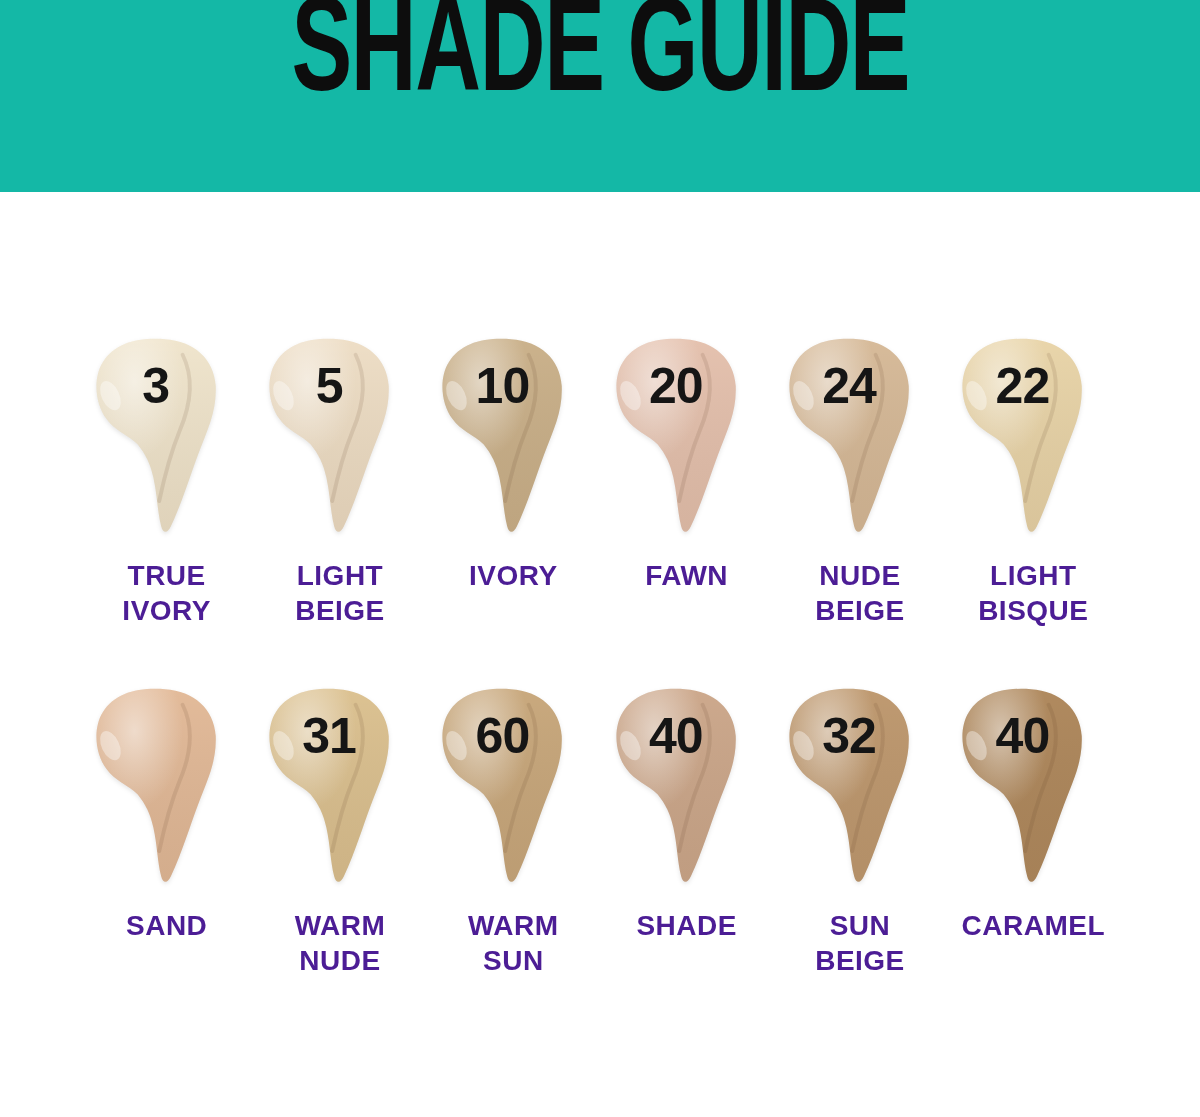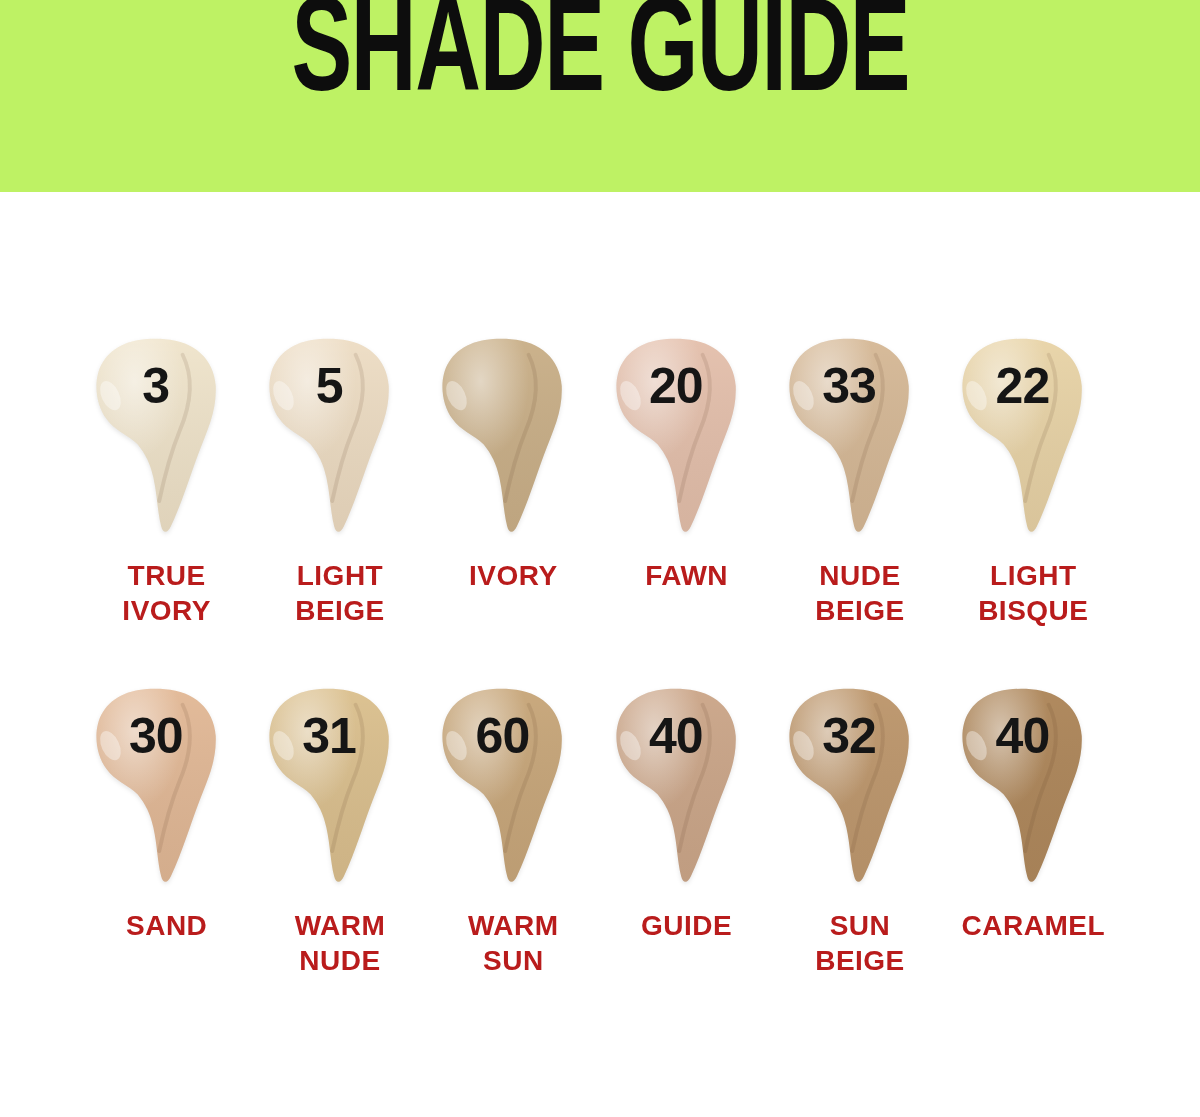--- a/index.html
+++ b/index.html
@@ -70,29 +70,29 @@
     font-weight: 700;
     color: #151515;
     letter-spacing: -1px;
   }
   .label {
     margin-top: 8px;
     font-size: 28px;
     font-weight: 700;
     line-height: 1.25;
     letter-spacing: 0.5px;
-    color: #b91c1c;
+    color: #4c1d95;
     text-align: center;
     white-space: pre-line;
   }
 </style>
 </head>
 <body style="background-color: rgb(255, 255, 255);">
 
-<header class="banner" style="background-color: #bef264;">
+<header class="banner" style="background-color: #14b8a6;">
   <h1 style="color: rgb(13, 13, 13);">SHADE GUIDE</h1>
 </header>
 
 <main class="grid" id="grid">
   <div class="cell">
     <div class="smear">
         <svg viewBox="0 0 160 220">
           <defs>
             <radialGradient id="hl0" cx="32%" cy="22%" r="58%">
               <stop offset="0%" stop-color="rgba(255,255,255,0.50)"></stop>
@@ -152,20 +152,21 @@
               <stop offset="0%" stop-color="rgba(0,0,0,0)"></stop>
               <stop offset="100%" stop-color="rgba(80,50,20,0.10)"></stop>
             </linearGradient>
           </defs>
           <path d="M78 4 C108 6 128 24 130 52 C131 78 122 96 112 122 C103 146 96 170 84 196 C81 203 76 204 74 196 C70 180 70 164 66 146 C63 132 58 122 50 112 C40 102 26 98 18 86 C6 70 4 44 14 28 C26 8 50 2 78 4 Z" fill="#cbb28c"></path>
           <path d="M78 4 C108 6 128 24 130 52 C131 78 122 96 112 122 C103 146 96 170 84 196 C81 203 76 204 74 196 C70 180 70 164 66 146 C63 132 58 122 50 112 C40 102 26 98 18 86 C6 70 4 44 14 28 C26 8 50 2 78 4 Z" fill="url(#sh2)"></path>
           <path d="M78 4 C108 6 128 24 130 52 C131 78 122 96 112 122 C103 146 96 170 84 196 C81 203 76 204 74 196 C70 180 70 164 66 146 C63 132 58 122 50 112 C40 102 26 98 18 86 C6 70 4 44 14 28 C26 8 50 2 78 4 Z" fill="url(#hl2)"></path>
           <path d="M96 20 C108 44 104 72 93 98 C84 120 78 142 72 170" fill="none" stroke="rgba(90,60,30,0.12)" stroke-width="4" stroke-linecap="round"></path>
           <ellipse cx="22" cy="62" rx="9" ry="16" fill="rgba(255,255,255,0.38)" transform="rotate(-25 22 62)"></ellipse>
         </svg>
+      <span class="num">10</span>
     </div>
     <div class="label">IVORY</div>
   </div>
 
   <div class="cell">
     <div class="smear">
         <svg viewBox="0 0 160 220">
           <defs>
             <radialGradient id="hl3" cx="32%" cy="22%" r="58%">
               <stop offset="0%" stop-color="rgba(255,255,255,0.50)"></stop>
@@ -199,21 +200,21 @@
               <stop offset="0%" stop-color="rgba(0,0,0,0)"></stop>
               <stop offset="100%" stop-color="rgba(80,50,20,0.10)"></stop>
             </linearGradient>
           </defs>
           <path d="M78 4 C108 6 128 24 130 52 C131 78 122 96 112 122 C103 146 96 170 84 196 C81 203 76 204 74 196 C70 180 70 164 66 146 C63 132 58 122 50 112 C40 102 26 98 18 86 C6 70 4 44 14 28 C26 8 50 2 78 4 Z" fill="#d7bb9a"></path>
           <path d="M78 4 C108 6 128 24 130 52 C131 78 122 96 112 122 C103 146 96 170 84 196 C81 203 76 204 74 196 C70 180 70 164 66 146 C63 132 58 122 50 112 C40 102 26 98 18 86 C6 70 4 44 14 28 C26 8 50 2 78 4 Z" fill="url(#sh4)"></path>
           <path d="M78 4 C108 6 128 24 130 52 C131 78 122 96 112 122 C103 146 96 170 84 196 C81 203 76 204 74 196 C70 180 70 164 66 146 C63 132 58 122 50 112 C40 102 26 98 18 86 C6 70 4 44 14 28 C26 8 50 2 78 4 Z" fill="url(#hl4)"></path>
           <path d="M96 20 C108 44 104 72 93 98 C84 120 78 142 72 170" fill="none" stroke="rgba(90,60,30,0.12)" stroke-width="4" stroke-linecap="round"></path>
           <ellipse cx="22" cy="62" rx="9" ry="16" fill="rgba(255,255,255,0.38)" transform="rotate(-25 22 62)"></ellipse>
         </svg>
-      <span class="num">33</span>
+      <span class="num">24</span>
     </div>
     <div class="label">NUDE
 BEIGE</div>
   </div>
 
   <div class="cell">
     <div class="smear">
         <svg viewBox="0 0 160 220">
           <defs>
             <radialGradient id="hl5" cx="32%" cy="22%" r="58%">
@@ -249,21 +250,20 @@
               <stop offset="0%" stop-color="rgba(0,0,0,0)"></stop>
               <stop offset="100%" stop-color="rgba(80,50,20,0.10)"></stop>
             </linearGradient>
           </defs>
           <path d="M78 4 C108 6 128 24 130 52 C131 78 122 96 112 122 C103 146 96 170 84 196 C81 203 76 204 74 196 C70 180 70 164 66 146 C63 132 58 122 50 112 C40 102 26 98 18 86 C6 70 4 44 14 28 C26 8 50 2 78 4 Z" fill="#e3bb9a"></path>
           <path d="M78 4 C108 6 128 24 130 52 C131 78 122 96 112 122 C103 146 96 170 84 196 C81 203 76 204 74 196 C70 180 70 164 66 146 C63 132 58 122 50 112 C40 102 26 98 18 86 C6 70 4 44 14 28 C26 8 50 2 78 4 Z" fill="url(#sh6)"></path>
           <path d="M78 4 C108 6 128 24 130 52 C131 78 122 96 112 122 C103 146 96 170 84 196 C81 203 76 204 74 196 C70 180 70 164 66 146 C63 132 58 122 50 112 C40 102 26 98 18 86 C6 70 4 44 14 28 C26 8 50 2 78 4 Z" fill="url(#hl6)"></path>
           <path d="M96 20 C108 44 104 72 93 98 C84 120 78 142 72 170" fill="none" stroke="rgba(90,60,30,0.12)" stroke-width="4" stroke-linecap="round"></path>
           <ellipse cx="22" cy="62" rx="9" ry="16" fill="rgba(255,255,255,0.38)" transform="rotate(-25 22 62)"></ellipse>
         </svg>
-      <span class="num">30</span>
     </div>
     <div class="label">SAND</div>
   </div>
 
   <div class="cell">
     <div class="smear">
         <svg viewBox="0 0 160 220">
           <defs>
             <radialGradient id="hl7" cx="32%" cy="22%" r="58%">
               <stop offset="0%" stop-color="rgba(255,255,255,0.50)"></stop>
@@ -325,21 +325,21 @@
             </linearGradient>
           </defs>
           <path d="M78 4 C108 6 128 24 130 52 C131 78 122 96 112 122 C103 146 96 170 84 196 C81 203 76 204 74 196 C70 180 70 164 66 146 C63 132 58 122 50 112 C40 102 26 98 18 86 C6 70 4 44 14 28 C26 8 50 2 78 4 Z" fill="#cda98d"></path>
           <path d="M78 4 C108 6 128 24 130 52 C131 78 122 96 112 122 C103 146 96 170 84 196 C81 203 76 204 74 196 C70 180 70 164 66 146 C63 132 58 122 50 112 C40 102 26 98 18 86 C6 70 4 44 14 28 C26 8 50 2 78 4 Z" fill="url(#sh9)"></path>
           <path d="M78 4 C108 6 128 24 130 52 C131 78 122 96 112 122 C103 146 96 170 84 196 C81 203 76 204 74 196 C70 180 70 164 66 146 C63 132 58 122 50 112 C40 102 26 98 18 86 C6 70 4 44 14 28 C26 8 50 2 78 4 Z" fill="url(#hl9)"></path>
           <path d="M96 20 C108 44 104 72 93 98 C84 120 78 142 72 170" fill="none" stroke="rgba(90,60,30,0.12)" stroke-width="4" stroke-linecap="round"></path>
           <ellipse cx="22" cy="62" rx="9" ry="16" fill="rgba(255,255,255,0.38)" transform="rotate(-25 22 62)"></ellipse>
         </svg>
       <span class="num">40</span>
     </div>
-    <div class="label">GUIDE</div>
+    <div class="label">SHADE</div>
   </div>
 
   <div class="cell">
     <div class="smear">
         <svg viewBox="0 0 160 220">
           <defs>
             <radialGradient id="hl10" cx="32%" cy="22%" r="58%">
               <stop offset="0%" stop-color="rgba(255,255,255,0.50)"></stop>
               <stop offset="70%" stop-color="rgba(255,255,255,0)"></stop>
             </radialGradient>

